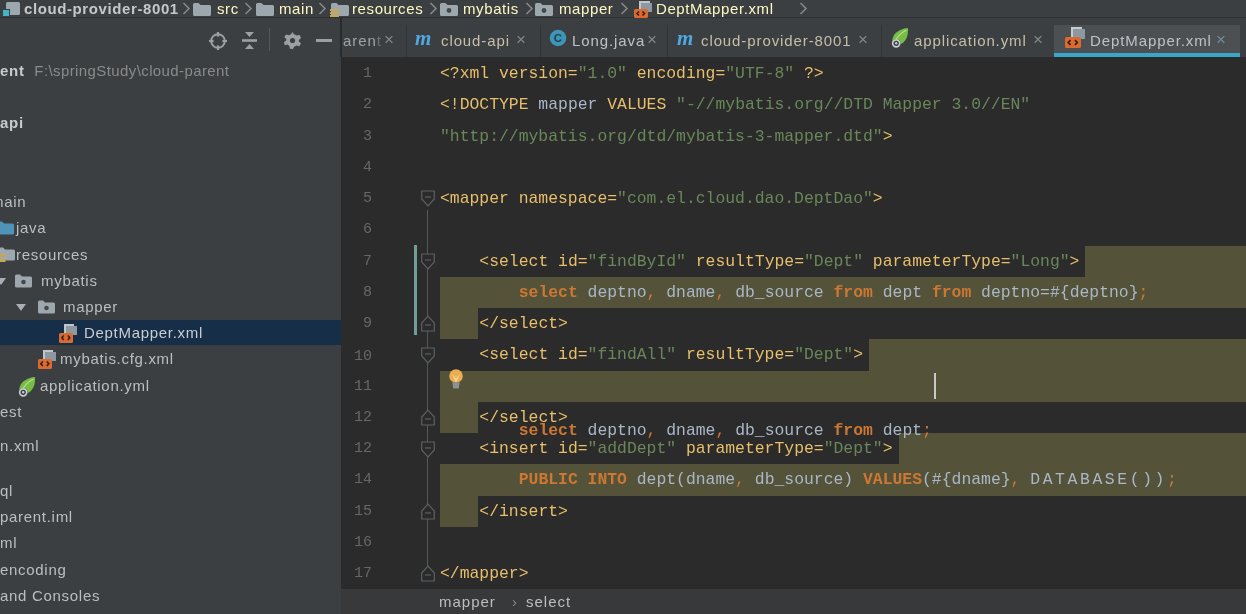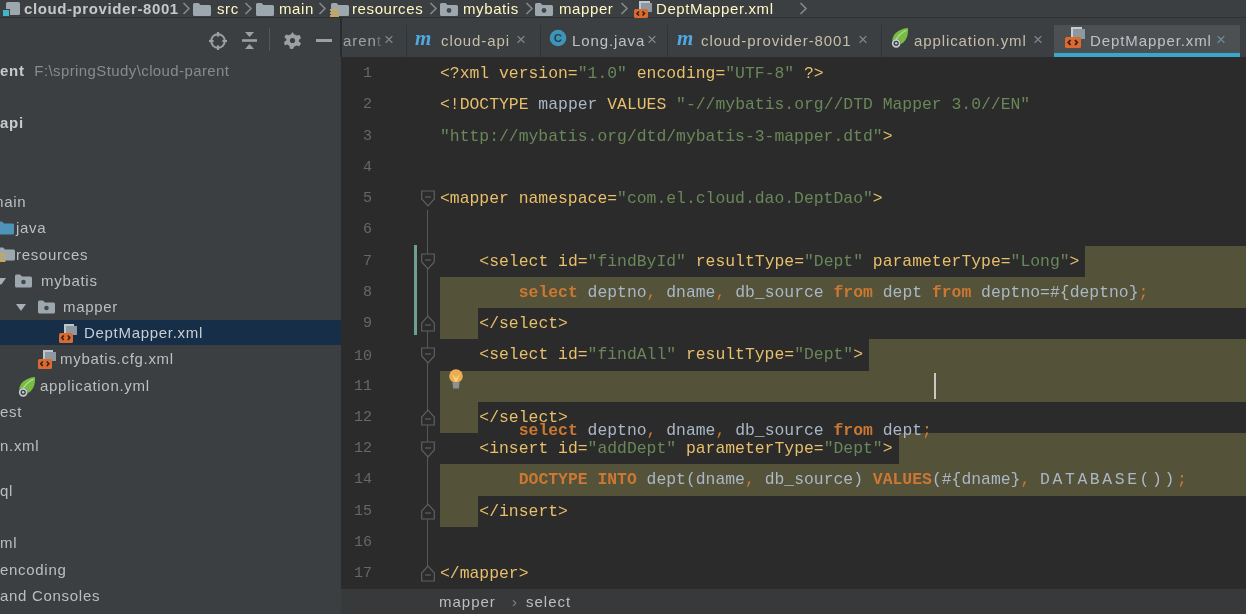--- a/index.html
+++ b/index.html
@@ -243,20 +243,21 @@
       <path d="M4 16.5 C6.5 10.5 11.5 5.5 16.5 3" stroke="#B9DD96" stroke-width="1.2" fill="none"></path>
       <circle cx="6.2" cy="16.3" r="4.4" fill="#3C3F41"></circle>
       <circle cx="6.2" cy="16.3" r="3.5" stroke="#C6CBD0" stroke-width="1.7" fill="none"></circle>
       <circle cx="6.2" cy="16.3" r="1.2" fill="#C6CBD0"></circle>
     </svg>
     <span style="position:absolute;left:40px;">application.yml</span>
   </div>
   <div class="trow" style="top:342px;">est</div>
   <div class="trow" style="top:376px;">n.xml</div>
   <div class="trow" style="top:421px;">ql</div>
+  <div class="trow" style="top:447px;">parent.iml</div>
   <div class="trow" style="top:473px;">ml</div>
   <div class="trow" style="top:500px;">encoding</div>
   <div class="trow" style="top:526px;">and Consoles</div>
 </div>
 
 <div class="abs" id="editor">
 
   <div class="olive" style="left:744px;top:189px;width:161px;height:31px;"></div>
   <div class="olive" style="left:99px;top:220px;width:806px;height:31px;"></div>
   <div class="olive" style="left:99px;top:251px;width:38px;height:31px;"></div>
@@ -333,21 +334,21 @@
   <div class="cl" style="top:32px;"><span class="g">&lt;!DOCTYPE</span> mapper <span class="g">VALUES</span> <span class="v">"-//mybatis.org//DTD Mapper 3.0//EN"</span></div>
   <div class="cl" style="top:64px;"><span class="v">"http://mybatis.org/dtd/mybatis-3-mapper.dtd"</span><span class="g">&gt;</span></div>
   <div class="cl" style="top:126px;"><span class="g">&lt;mapper namespace=</span><span class="v">"com.el.cloud.dao.DeptDao"</span><span class="g">&gt;</span></div>
   <div class="cl" style="top:189px;">    <span class="g">&lt;select id=</span><span class="v">"findById"</span><span class="g"> resultType=</span><span class="v">"Dept"</span><span class="g"> parameterType=</span><span class="v">"Long"</span><span class="g">&gt;</span></div>
   <div class="cl" style="top:220px;">        <span class="k">select</span> deptno<span class="o">,</span> dname<span class="o">,</span> db_source <span class="k">from</span> dept <span class="k">from</span> deptno=#{deptno}<span class="o">;</span></div>
   <div class="cl" style="top:251px;">    <span class="g">&lt;/select&gt;</span></div>
   <div class="cl" style="top:282px;">    <span class="g">&lt;select id=</span><span class="v">"findAll"</span><span class="g"> resultType=</span><span class="v">"Dept"</span><span class="g">&gt;</span></div>
   <div class="cl" style="top:314px;margin-top:44px;">        <span class="k">select</span> deptno<span class="o">,</span> dname<span class="o">,</span> db_source <span class="k">from</span> dept<span class="o">;</span></div>
   <div class="cl" style="top:345px;">    <span class="g">&lt;/select&gt;</span></div>
   <div class="cl" style="top:376px;">    <span class="g">&lt;insert id=</span><span class="v">"addDept"</span><span class="g"> parameterType=</span><span class="v">"Dept"</span><span class="g">&gt;</span></div>
-  <div class="cl" style="top:407px;">        <span class="k">DOCTYPE INTO</span> dept(dname<span class="o">,</span> db_source) <span class="k">VALUES</span>(#{dname}<span class="o">,</span> <span style="letter-spacing:2.6px;">DATABASE())<span class="o">;</span></span></div>
+  <div class="cl" style="top:407px;">        <span class="k">PUBLIC INTO</span> dept(dname<span class="o">,</span> db_source) <span class="k">VALUES</span>(#{dname}<span class="o">,</span> <span style="letter-spacing:2.6px;">DATABASE())<span class="o">;</span></span></div>
   <div class="cl" style="top:439px;text-align:right;">    <span class="g">&lt;/insert&gt;</span></div>
   <div class="cl" style="top:501px;"><span class="g">&lt;/mapper&gt;</span></div>
 
   <div id="caret" style="left:593px;top:316px;height:26px;"></div>
 </div>
 
 <div class="abs" id="botbar">
   <span style="left:98px;">mapper</span>
   <span style="left:171px;color:#84878A;">›</span>
   <span style="left:185px;">select</span>

